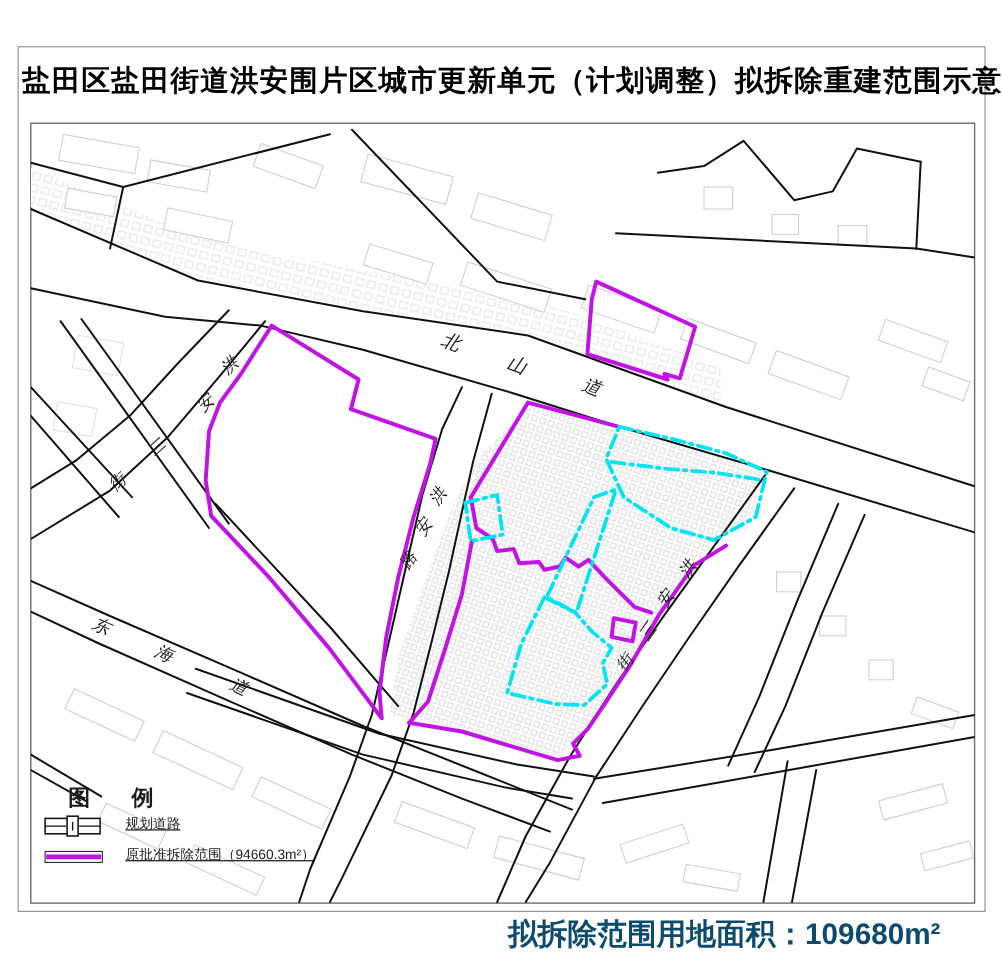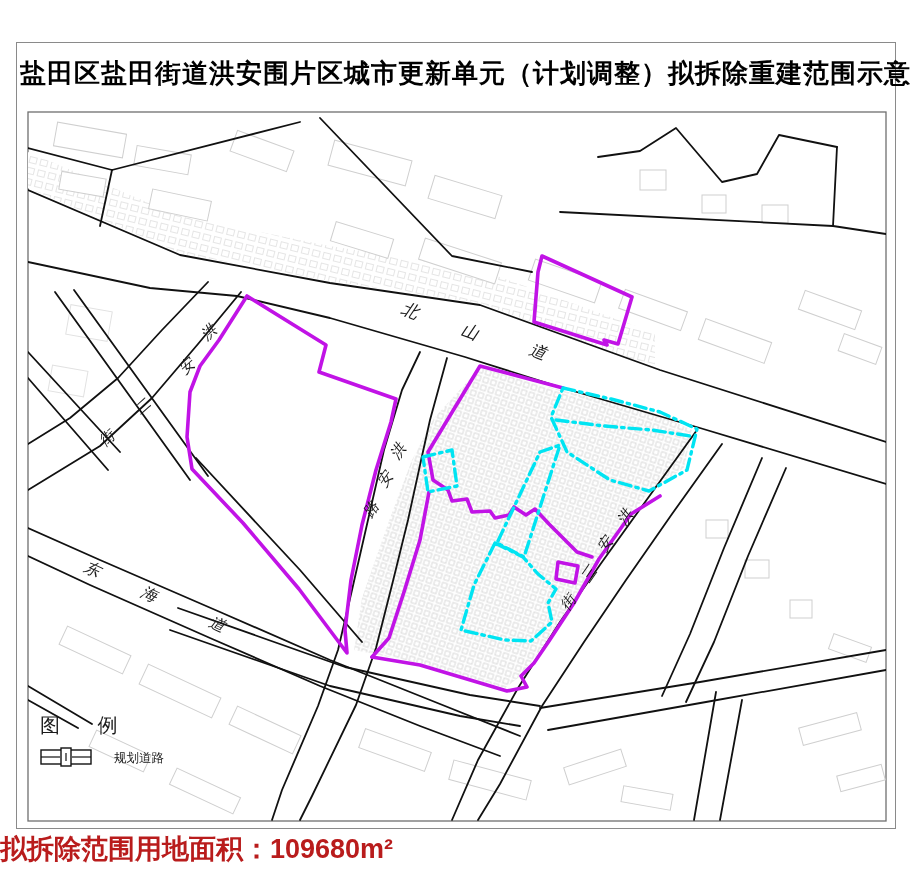--- a/index.html
+++ b/index.html
@@ -4,26 +4,26 @@
 <style>
   html,body{margin:0;padding:0;background:#fff;width:911px;height:876px;overflow:hidden;
     font-family:"Liberation Sans","DejaVu Sans",sans-serif;}
   #stage{position:relative;width:911px;height:876px;background:#fff;}
   #outer-frame{position:absolute;left:16px;top:42px;width:878px;height:785px;border:1px solid #8a8a8a;}
   #main-title{position:absolute;left:20px;top:56px;width:871px;text-align:center;
     font-size:26px;font-weight:bold;color:#000;letter-spacing:1px;white-space:nowrap;}
   #map-wrap{position:absolute;left:0;top:0;width:911px;height:876px;}
   svg text.roadlabel{fill:#1a1a1a;font-family:"Liberation Serif","DejaVu Serif",serif;font-style:italic;}
   #legend{position:absolute;left:40px;top:712px;width:330px;}
-  #legend .legend-title{font-size:20px;font-weight:normal;color:#1a1a1a;letter-spacing:16px;margin-left:0;}
-  .legend-row{display:flex;align-items:flex-end;height:26px;margin-top:2px;}
+  #legend .legend-title{font-size:20px;font-weight:bold;color:#1a1a1a;letter-spacing:16px;margin-left:22px;}
+  .legend-row{display:flex;align-items:flex-start;height:26px;margin-top:2px;text-decoration:underline;}
   .legend-row .swatch{width:54px;height:20px;flex:0 0 54px;margin-right:20px;}
   .legend-row .lab{font-size:12.5px;color:#1a1a1a;white-space:nowrap;}
-  #footer-area{position:absolute;left:0;top:831px;width:855px;
-    font-size:27px;font-weight:bold;color:#b91c1c;white-space:nowrap;}
+  #footer-area{position:absolute;left:0;top:831px;width:855px;text-align:right;
+    font-size:27px;font-weight:bold;color:#0c4a6e;white-space:nowrap;}
 </style>
 </head>
 <body>
 
 <div id="stage">
 
   <div id="outer-frame"></div>
   <div id="main-title">盐田区盐田街道洪安围片区城市更新单元（计划调整）拟拆除重建范围示意图</div>
 
   <div id="map-wrap">
@@ -171,17 +171,24 @@
       <svg class="swatch" viewBox="0 0 54 20">
         <rect x="1" y="3" width="50" height="14" fill="#fff" stroke="#111" stroke-width="1.4"></rect>
         <line x1="1" y1="10" x2="20" y2="10" stroke="#111" stroke-width="1.2"></line>
         <line x1="32" y1="10" x2="51" y2="10" stroke="#111" stroke-width="1.2"></line>
         <rect x="21" y="1" width="10" height="18" fill="#fff" stroke="#111" stroke-width="1.4"></rect>
         <line x1="26" y1="6" x2="26" y2="14" stroke="#111" stroke-width="1.2"></line>
       </svg>
       <span class="lab">规划道路</span>
     </div>
 
+    <div class="legend-row">
+      <svg class="swatch" viewBox="0 0 54 20">
+        <rect x="1" y="5" width="52" height="10" fill="#fff" stroke="#111" stroke-width="0.9"></rect>
+        <line x1="2" y1="10" x2="52" y2="10" stroke="#c113e6" stroke-width="4.2"></line>
+      </svg>
+      <span class="lab">原批准拆除范围（94660.3m²）</span>
+    </div>
 
   </div>
 
   <div id="footer-area">拟拆除范围用地面积：109680m²</div>
 </div>
 
 </body></html>

